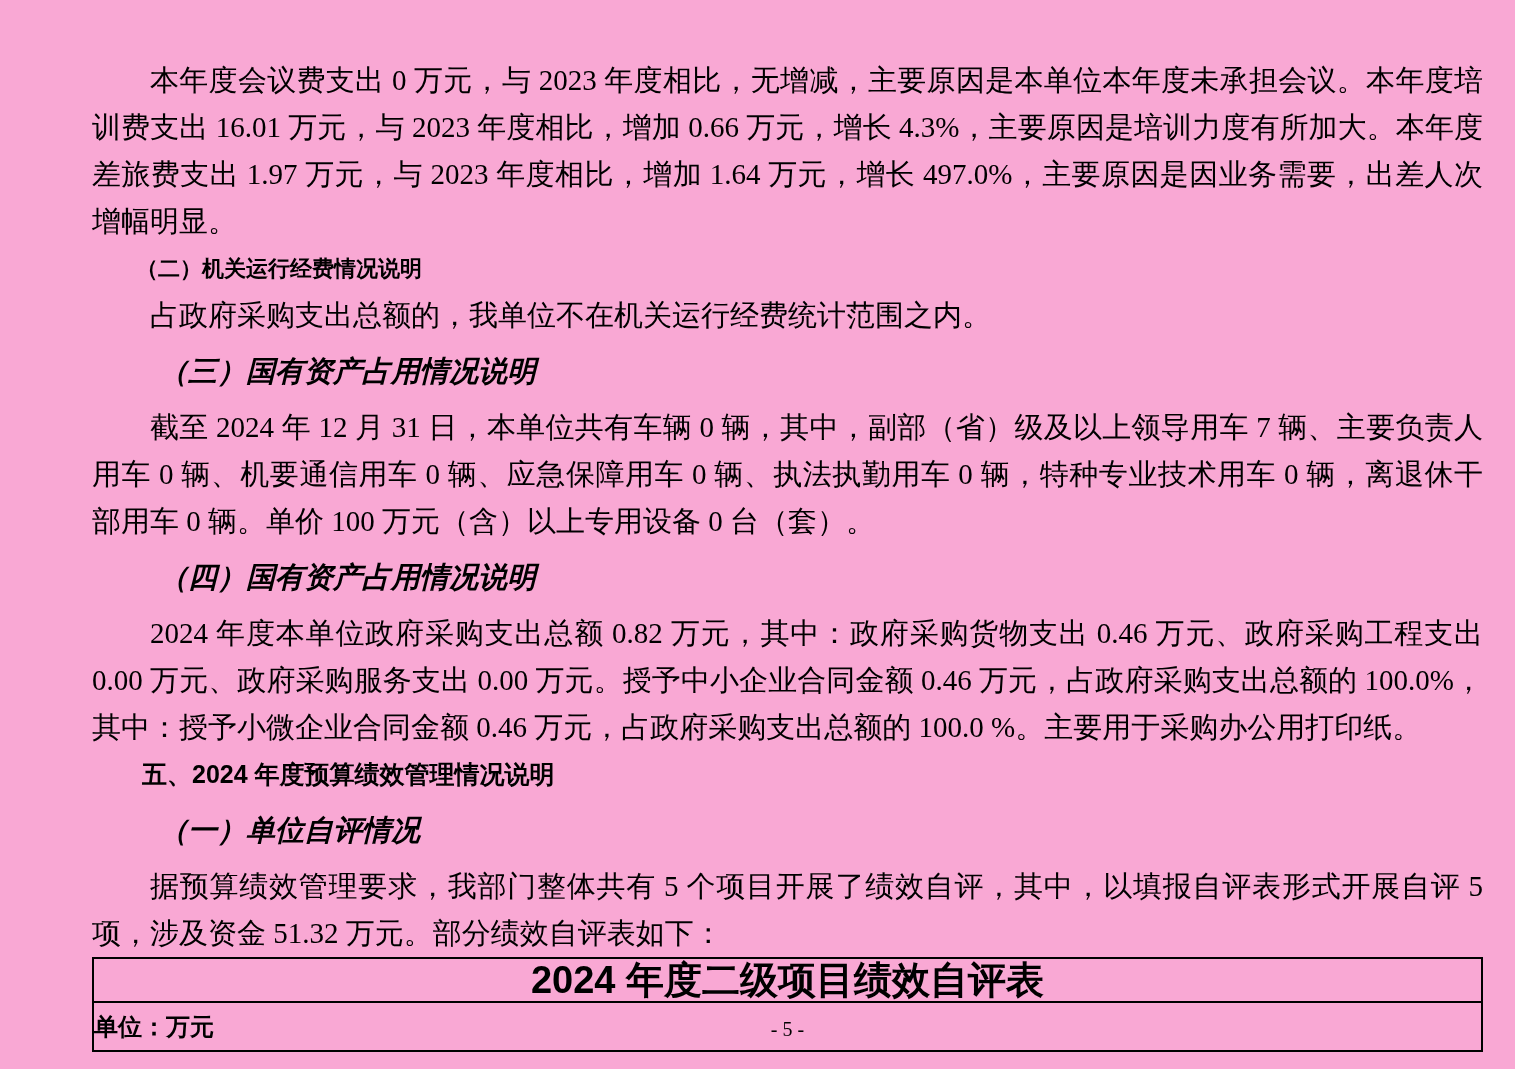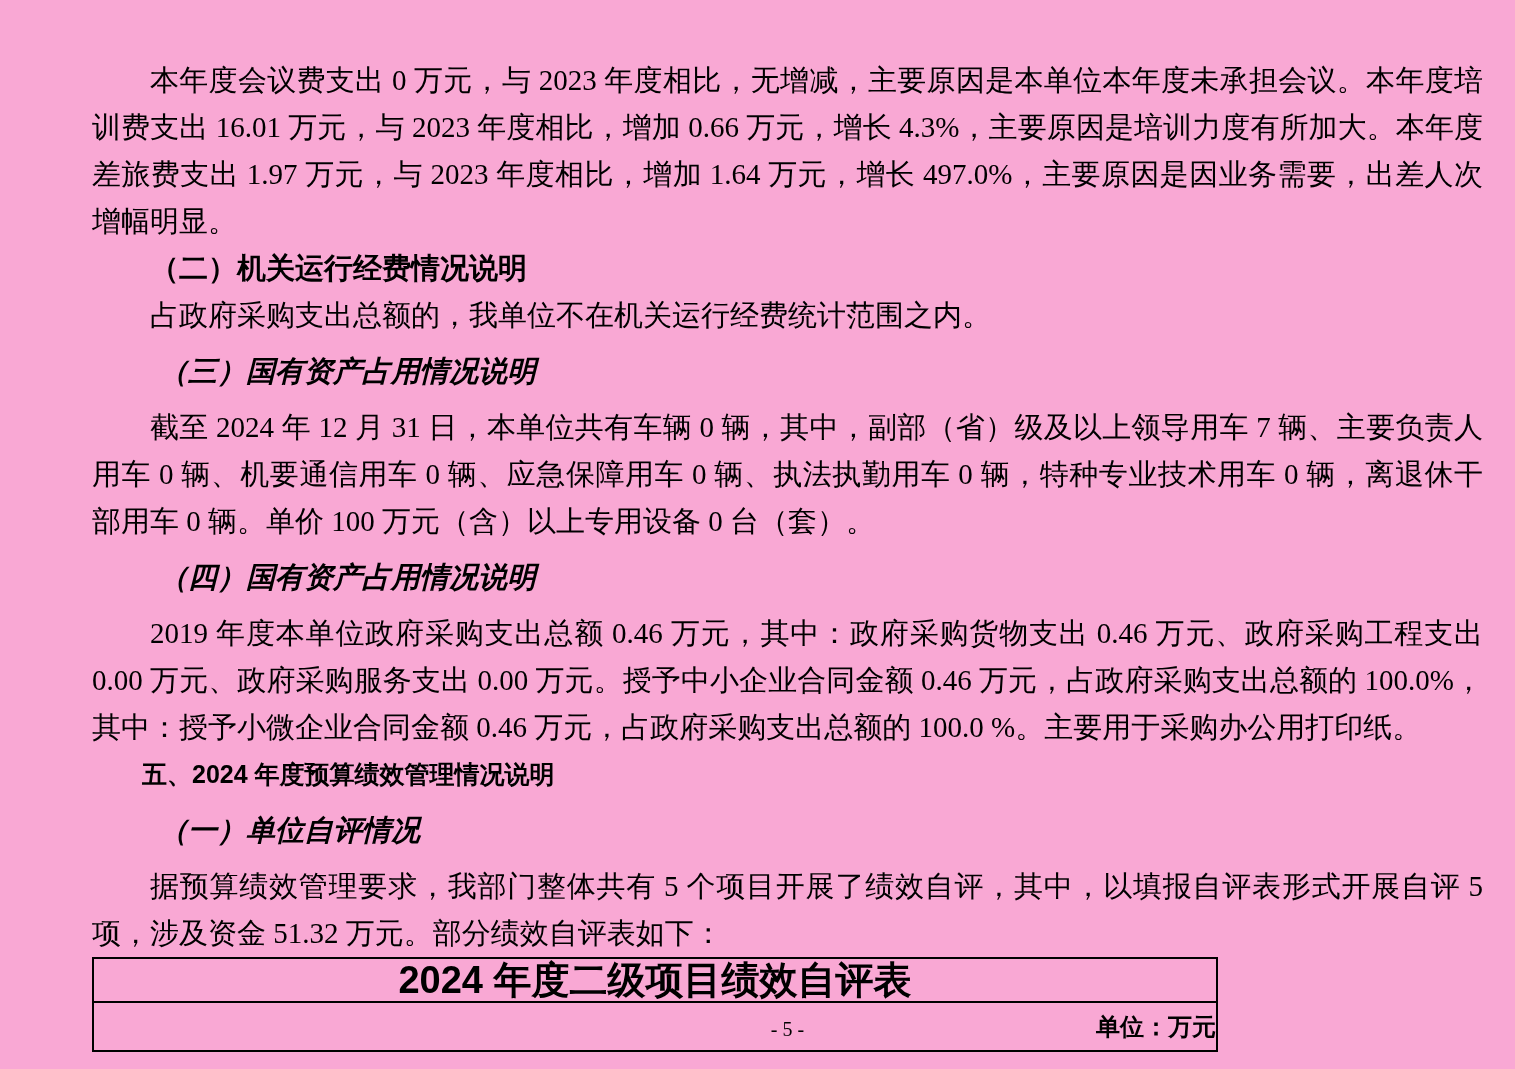--- a/index.html
+++ b/index.html
@@ -27,21 +27,21 @@
     margin: 0;
     font-size: 29px;
     line-height: 47px;
     text-align: justify;
     text-indent: 2em;
     font-family: "Liberation Serif", serif;
     color: #000000;
   }
   .h-song {
     margin: 0;
-    font-size: 29px;
+    font-size: 22px;
     line-height: 47px;
     text-indent: 2em;
     font-weight: bold;
     font-family: "Liberation Serif", serif;
     color: #000000;
   }
   .h-kai {
     margin: 9px;
     font-size: 29px;
     line-height: 47px;
@@ -55,41 +55,40 @@
     margin: 0;
     font-size: 25px;
     line-height: 47px;
     text-indent: 2em;
     font-weight: bold;
     font-family: "Liberation Sans", sans-serif;
     color: #000000;
   }
   table.eval-table {
     border-collapse: collapse;
-    width: 1126px;
+    width: 1391px;
     table-layout: fixed;
     border-radius: 23px;
   }
   table.eval-table td {
     border: 2px solid #000000;
     padding: 0;
     vertical-align: middle;
   }
   td.t-title {
     height: 42px;
     text-align: center;
     font-family: "Liberation Sans", sans-serif;
     font-weight: bold;
     font-size: 38px;
     line-height: 42px;
     color: #000000;
   }
   td.t-unit {
     height: 47px;
-    text-align: right;
     padding-right: 10px;
     font-family: "Liberation Serif", serif;
     font-weight: bold;
     font-size: 24px;
     color: #000000;
   }
   .footer {
     position: absolute;
     left: 92px;
     width: 1391px;
@@ -111,21 +110,21 @@
     <h3 class="h-song">（二）机关运行经费情况说明</h3>
 
     <p class="body-para">占政府采购支出总额的，我单位不在机关运行经费统计范围之内。</p>
 
     <h3 class="h-kai">（三）国有资产占用情况说明</h3>
 
     <p class="body-para">截至 2024 年 12 月 31 日，本单位共有车辆 0 辆，其中，副部（省）级及以上领导用车 7 辆、主要负责人用车 0 辆、机要通信用车 0 辆、应急保障用车 0 辆、执法执勤用车 0 辆，特种专业技术用车 0 辆，离退休干部用车 0 辆。单价 100 万元（含）以上专用设备 0 台（套）。</p>
 
     <h3 class="h-kai">（四）国有资产占用情况说明</h3>
 
-    <p class="body-para">2019 年度本单位政府采购支出总额 0.46 万元，其中：政府采购货物支出 0.46 万元、政府采购工程支出 0.00 万元、政府采购服务支出 0.00 万元。授予中小企业合同金额 0.46 万元，占政府采购支出总额的 100.0%，其中：授予小微企业合同金额 0.46 万元，占政府采购支出总额的 100.0 %。主要用于采购办公用打印纸。</p>
+    <p class="body-para">2024 年度本单位政府采购支出总额 0.82 万元，其中：政府采购货物支出 0.46 万元、政府采购工程支出 0.00 万元、政府采购服务支出 0.00 万元。授予中小企业合同金额 0.46 万元，占政府采购支出总额的 100.0%，其中：授予小微企业合同金额 0.46 万元，占政府采购支出总额的 100.0 %。主要用于采购办公用打印纸。</p>
 
     <h2 class="h-hei">五、2024 年度预算绩效管理情况说明</h2>
 
     <h3 class="h-kai">（一）单位自评情况</h3>
 
     <p class="body-para">据预算绩效管理要求，我部门整体共有 5 个项目开展了绩效自评，其中，以填报自评表形式开展自评 5 项，涉及资金 51.32 万元。部分绩效自评表如下：</p>
 
     <table class="eval-table">
       <tbody>
         <tr>

